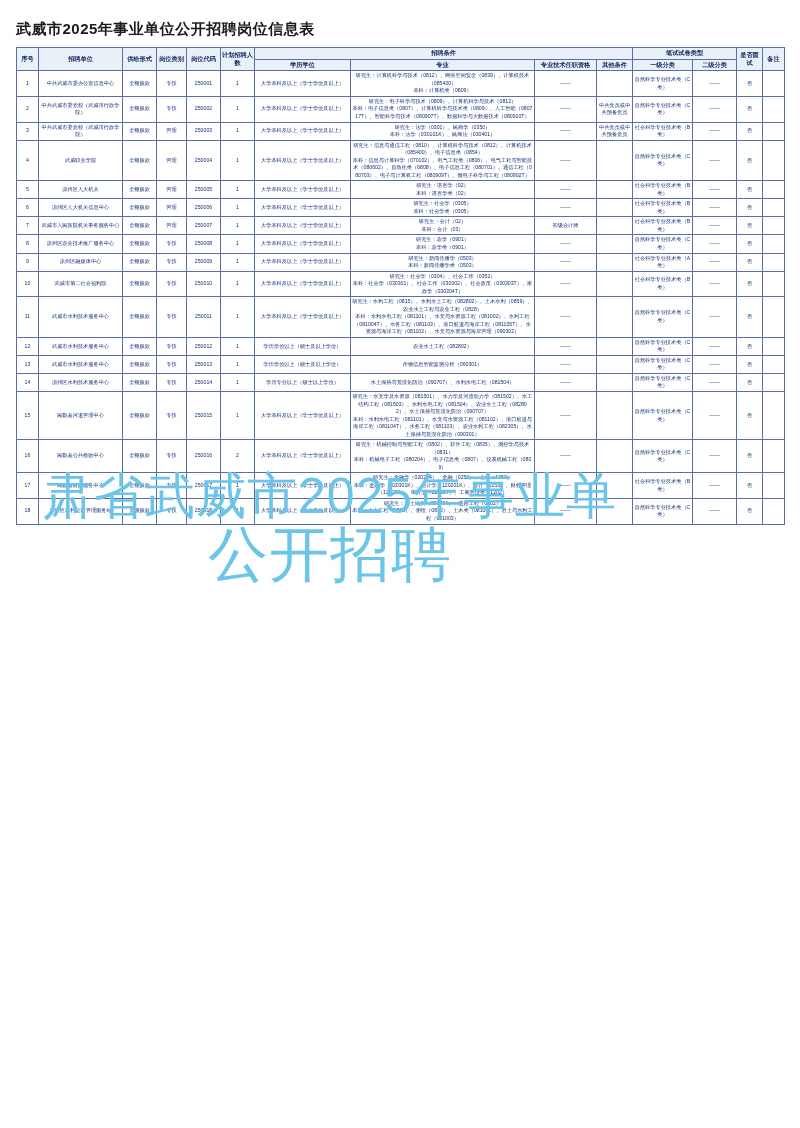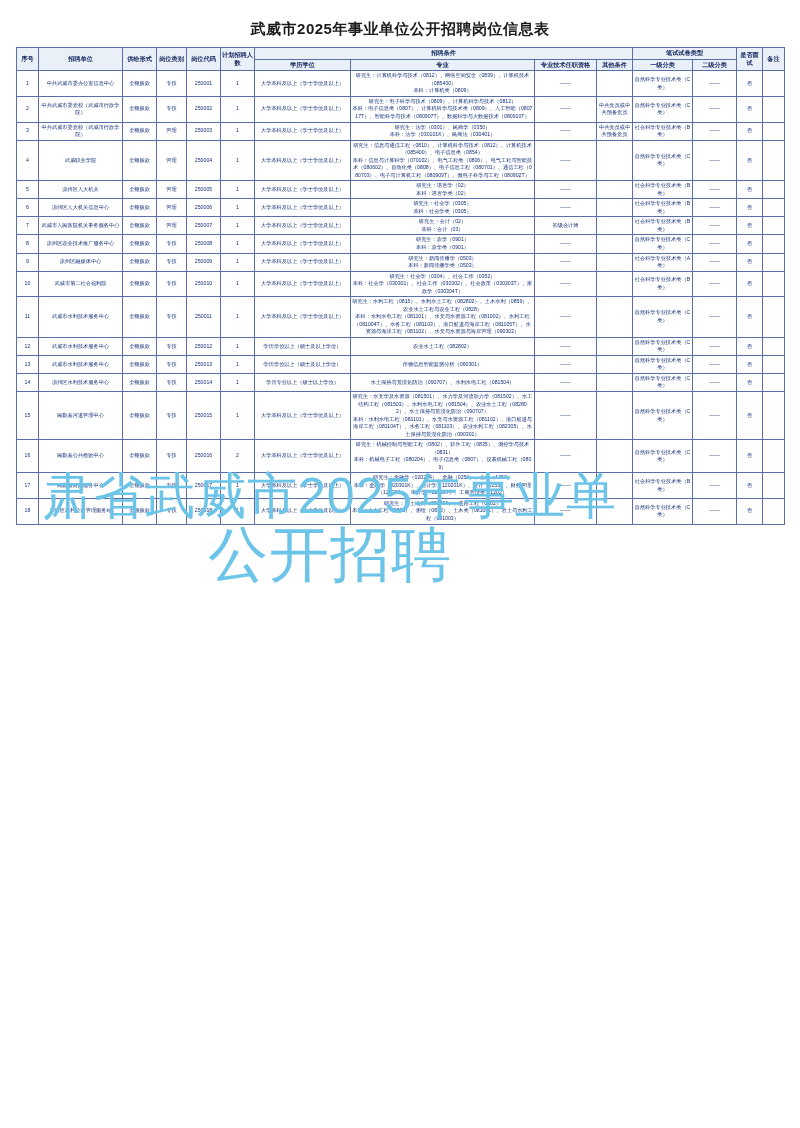--- a/index.html
+++ b/index.html
@@ -16,21 +16,21 @@
   }
   .page {
     position: relative;
     width: 800px;
     height: 1128px;
     background: #ffffff;
     box-sizing: border-box;
     padding: 14px 16px 0 16px;
   }
   .doc-title {
-    text-align: center;
+    text-align: left;
     font-size: 15px;
     font-weight: bold;
     color: #1a1a1a;
     letter-spacing: 0.5px;
     padding: 6px 0 8px 0;
   }
   table.grid {
     width: 768px;
     border-collapse: collapse;
     table-layout: fixed;

